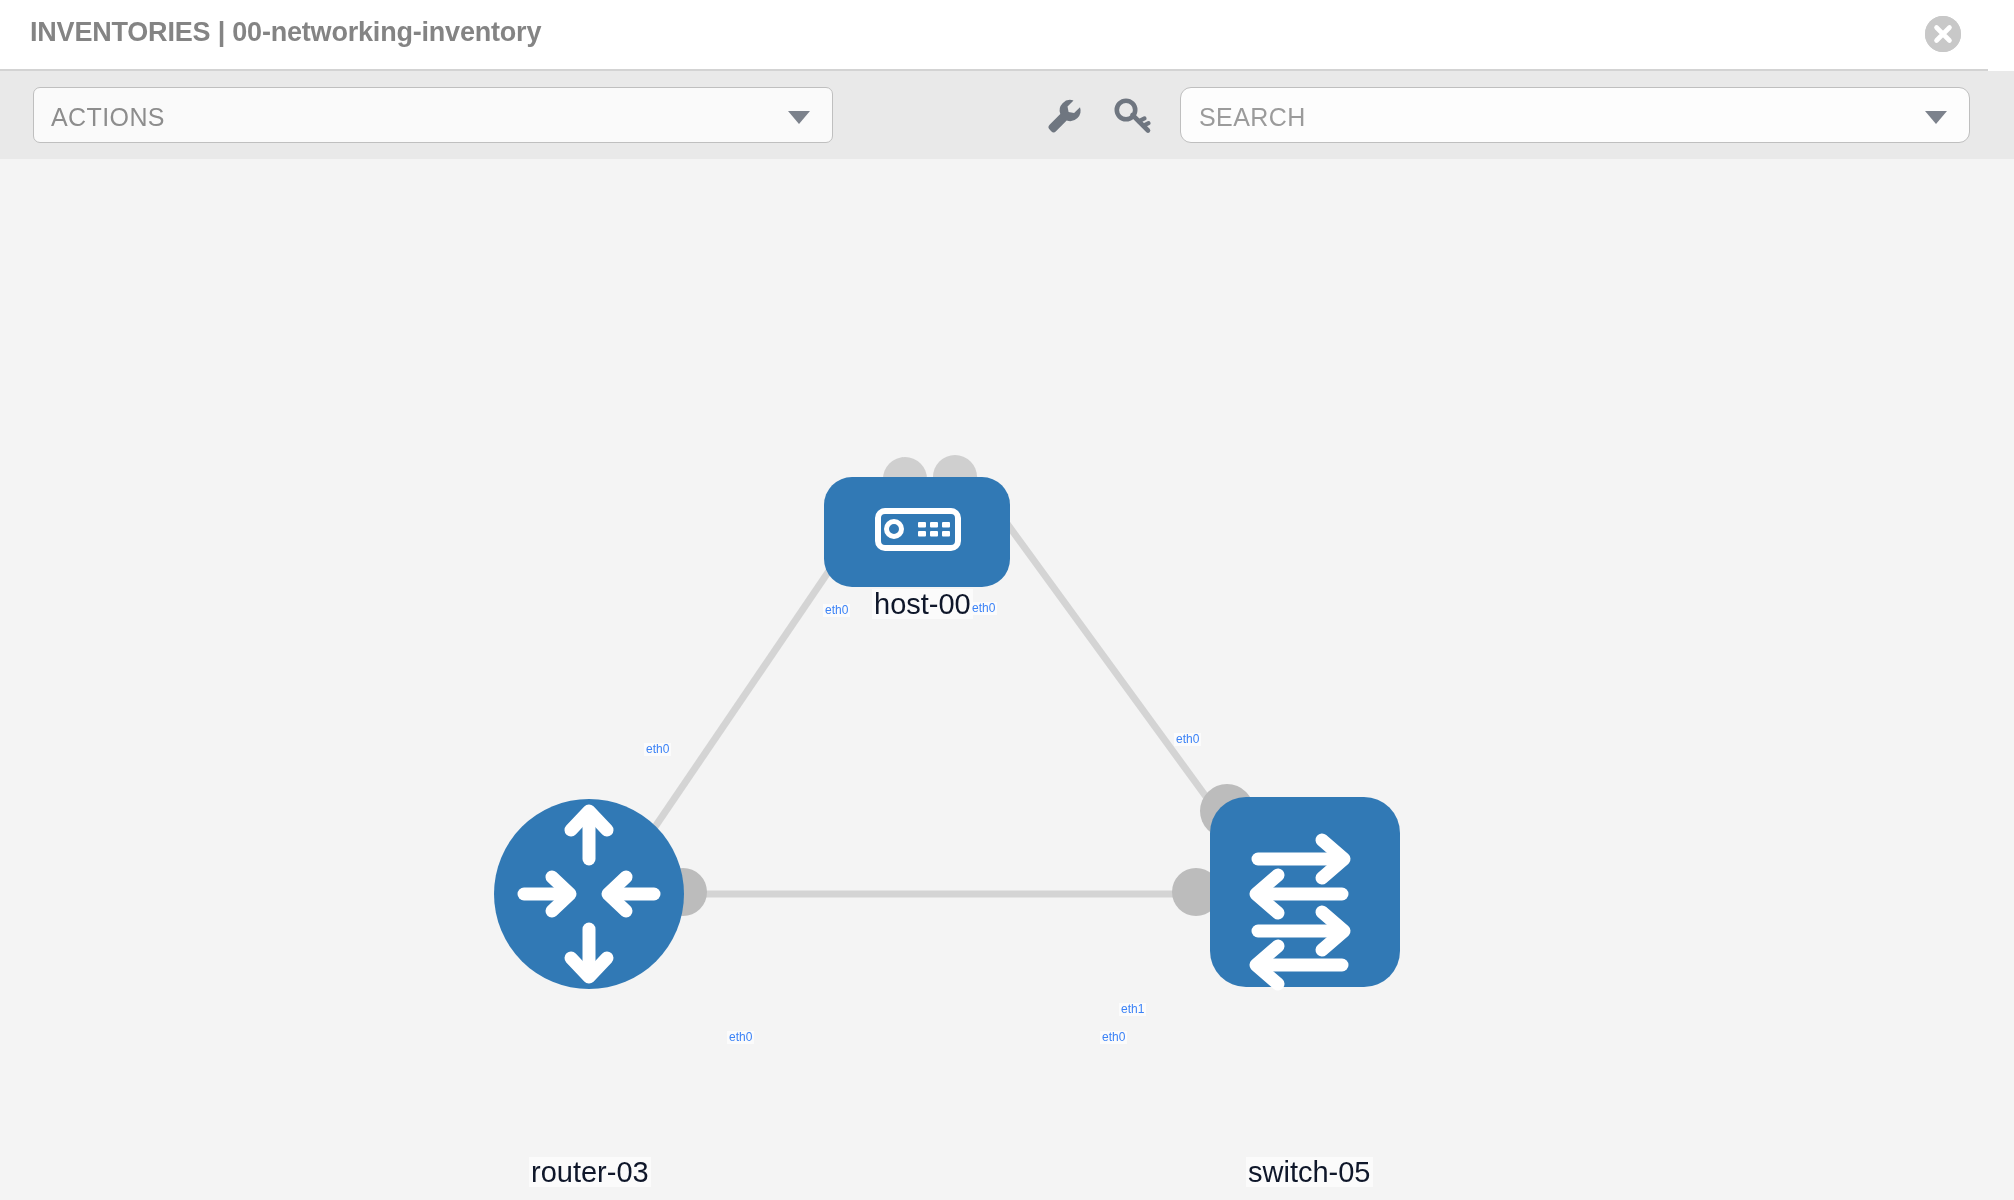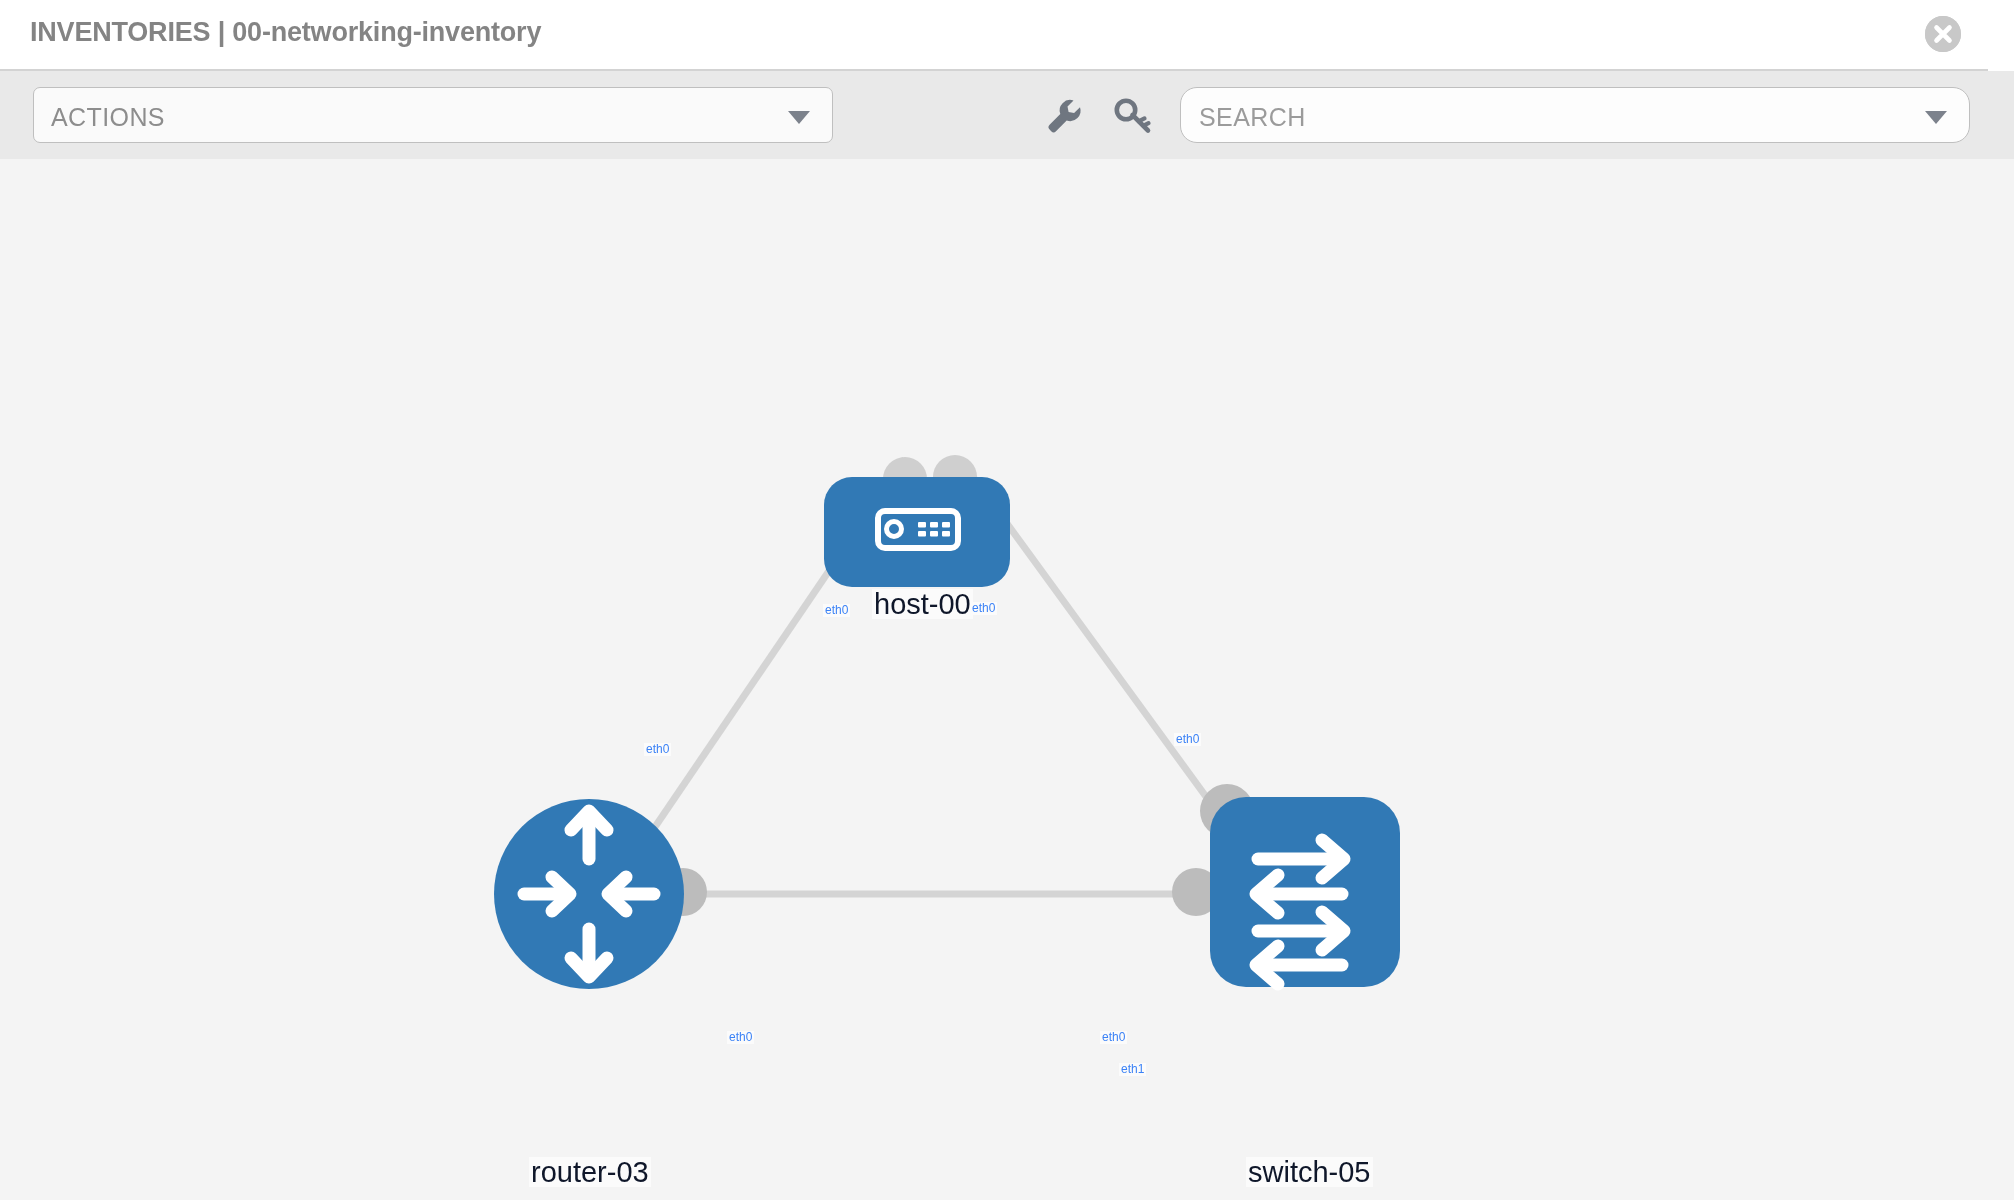--- a/index.html
+++ b/index.html
@@ -103,21 +103,21 @@
   .icon-key    { left: 1110px; }
 
   .search-box {
     position: absolute;
     left: 1180px;
     top: 16px;
     width: 790px;
     height: 56px;
     background: #fdfdfd;
     border: 1px solid #bfbfbf;
-    border-radius: 17px;
+    border-radius: 11px;
     box-sizing: border-box;
     cursor: text;
   }
   .search-label {
     position: absolute;
     left: 18px;
     top: 15px;
     font-size: 25px;
     color: #9b9b9b;
     letter-spacing: 0.4px;
@@ -286,16 +286,16 @@
     <div class="iface-label" style="left:970px; top:443px;">eth0</div>
 
     <div class="iface-label" style="left:644px; top:584px;">eth0</div>
 
     <div class="iface-label" style="left:1174px; top:574px;">eth0</div>
 
     <div class="iface-label" style="left:727px; top:872px;">eth0</div>
 
     <div class="iface-label" style="left:1100px; top:872px;">eth0</div>
 
-    <div class="iface-label" style="left:1119px; top:904px;">eth1</div>
+    <div class="iface-label" style="left:1119px; top:844px;">eth1</div>
 
   </div>
 </div>
 
 </body></html>

